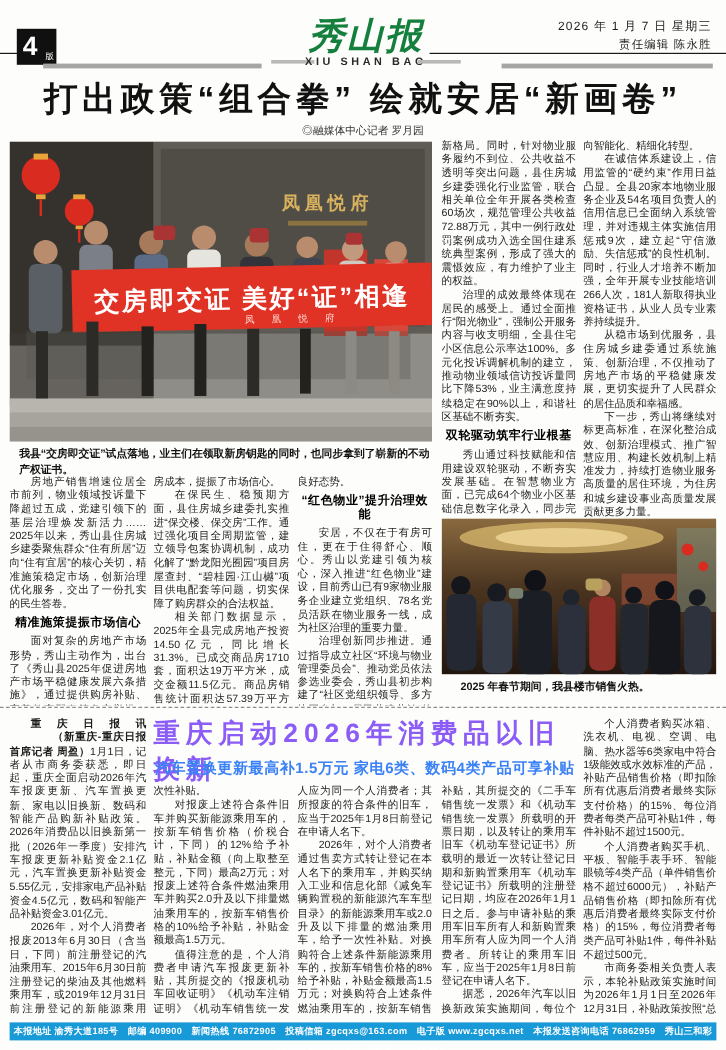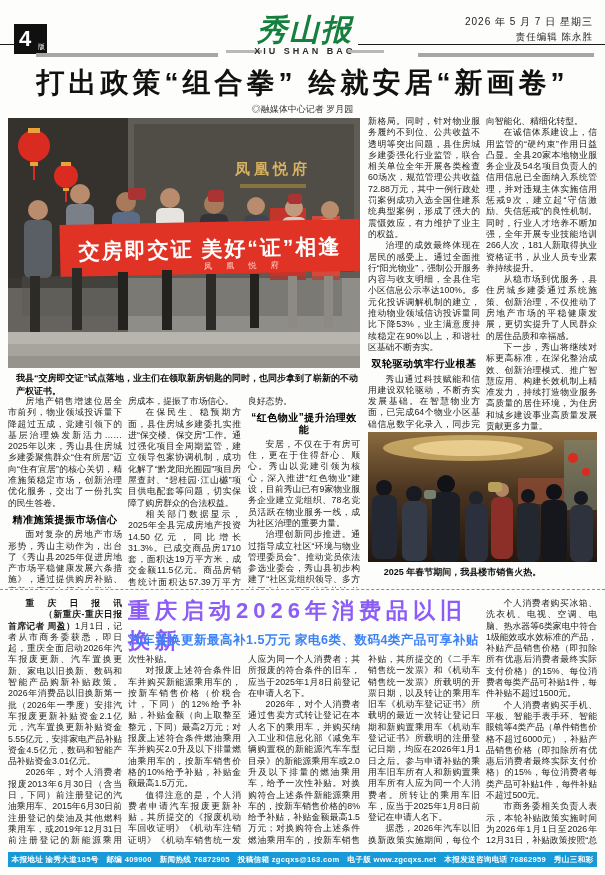--- a/index.html
+++ b/index.html
@@ -51,21 +51,21 @@
     <span class="pagenum">4</span>
     <span class="pagenum-label">版</span>
   </div>
   <div class="abs rule-gray" style="left:36px;top:53px;width:182px;"></div>
 
   <div class="abs masthead">秀山报</div>
   <div class="abs rule-gray-s" style="left:226px;top:50px;width:36px;"></div>
   <div class="abs masthead-py">XIU SHAN BAO</div>
   <div class="abs rule-gray-s" style="left:348px;top:50px;width:36px;"></div>
 
-  <div class="abs dateline">2026 年 5 月 7 日 星期三</div>
+  <div class="abs dateline">2026 年 1 月 7 日 星期三</div>
   <div class="abs editorline">责任编辑 陈永胜</div>
   <div class="abs rule-gray" style="left:418px;top:53px;width:176px;"></div>
 
   <div class="abs byline">◎融媒体中心记者 罗月园</div>
   <div class="abs headline">打出政策“组合拳” 绘就安居“新画卷”</div>
 
   <div class="abs" style="left:8px;top:118px;width:352px;height:250px;">
     <svg width="352" height="250" viewBox="0 0 352 250">
       <rect x="0" y="0" width="352" height="250" fill="#8f8d87"></rect>
       <rect x="120" y="0" width="232" height="160" fill="#5f5c56"></rect>

